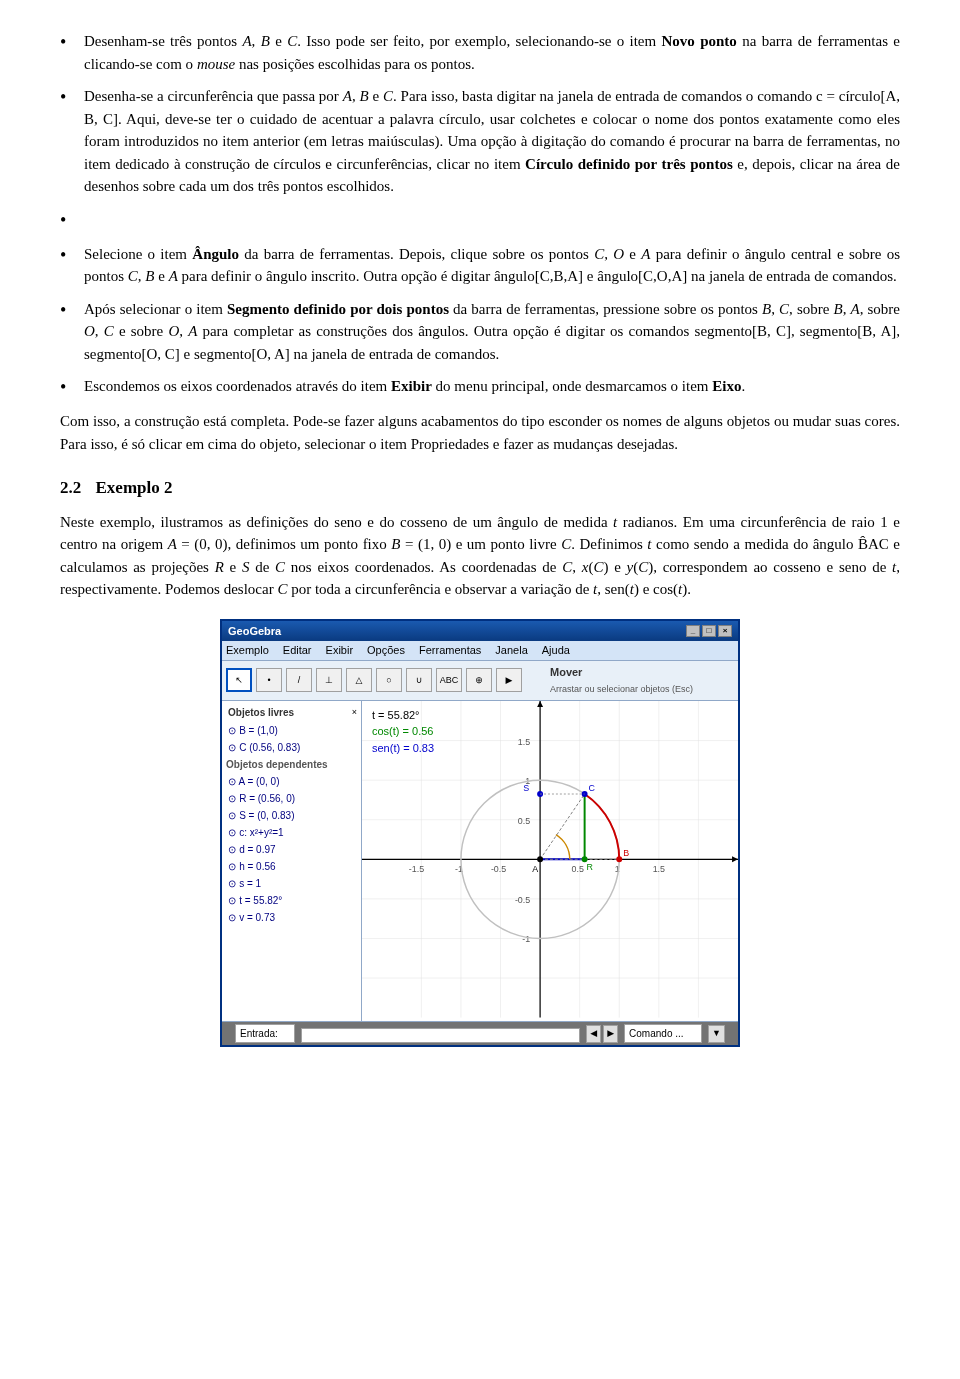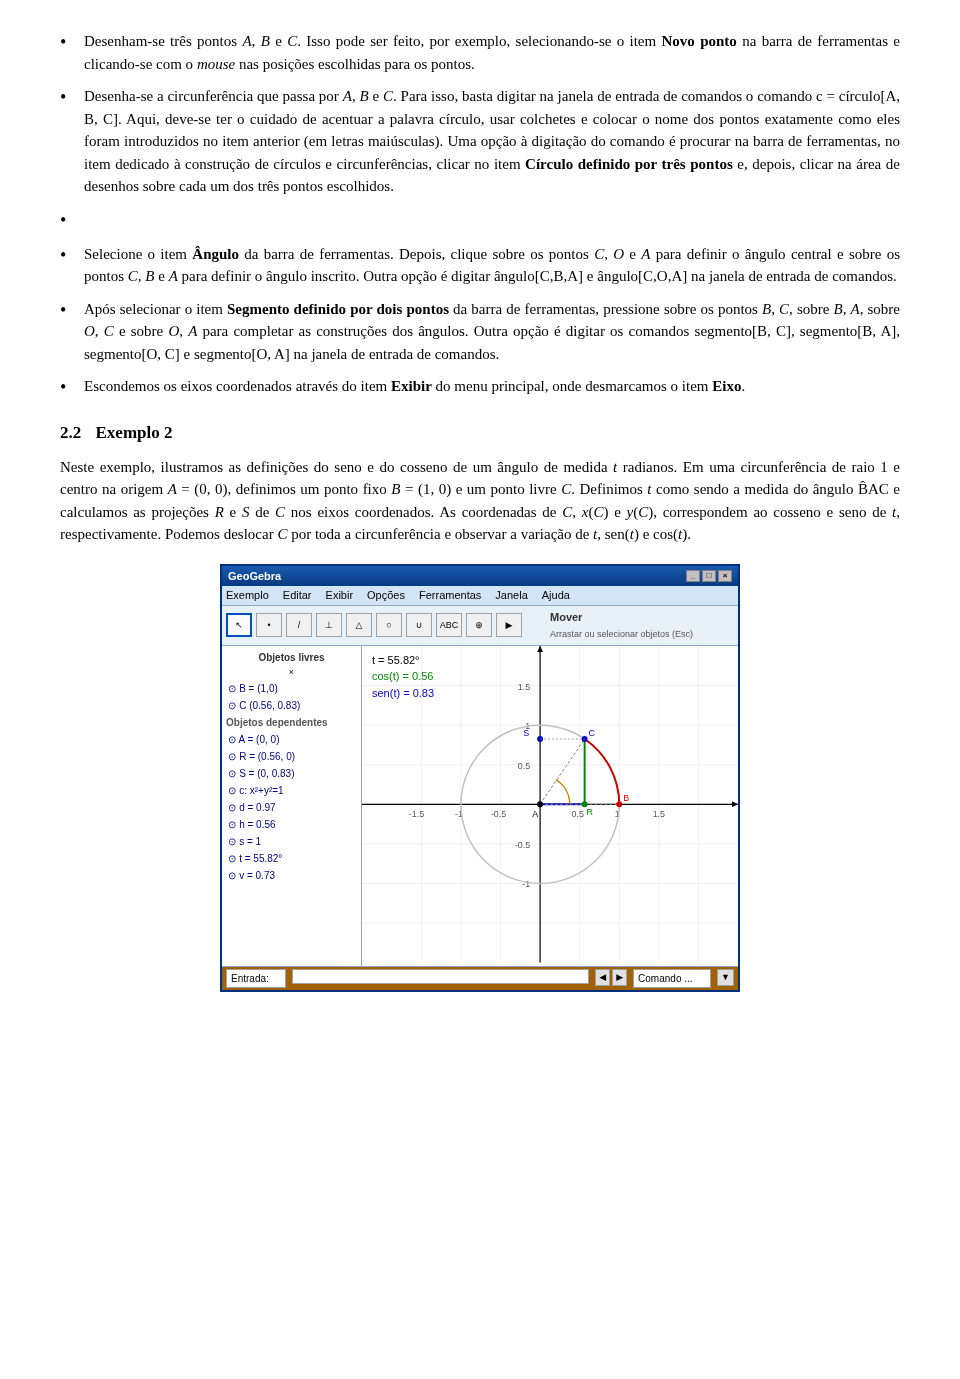--- a/index.html
+++ b/index.html
@@ -182,25 +182,25 @@
       overflow: hidden;
     }
 
     
     .gg-graph {
       position: absolute;
       top: 0; left: 0; right: 0; bottom: 0;
     }
 
     .gg-statusbar {
-      background: #a16207;
+      background: #737373;
       border-top: 1px solid #90a8c8;
-      padding: 2px 4px;
-      display: flex;
-      align-items: flex-start;
+      padding: 2px 13px;
+      display: flex;
+      align-items: flex-end;
       gap: 6px;
       font-size: 10px;
     }
 
     .gg-entrada {
       background: #ffffff;
       border: 1px solid #a0a0a0;
       padding: 1px 4px;
       font-size: 10px;
       width: 60px;
@@ -256,20 +256,21 @@
       </span>
     </li>
     <li>
       <span class="bullet-dot">•</span>
       <span class="bullet-text">
         Escondemos os eixos coordenados através do item <b>Exibir</b> do menu principal, onde desmarcamos o item <b>Eixo</b>.
       </span>
     </li>
   </ul>
 
+  <p class="paragraph">Com isso, a construção está completa. Pode-se fazer alguns acabamentos do tipo esconder os nomes de alguns objetos ou mudar suas cores. Para isso, é só clicar em cima do objeto, selecionar o item Propriedades e fazer as mudanças desejadas.</p>
 
   <div class="section-heading">
     <span class="section-number">2.2</span>
     <span>Exemplo 2</span>
   </div>
 
   <p class="paragraph">
     Neste exemplo, ilustramos as definições do seno e do cosseno de um ângulo de medida <i>t</i> radianos. Em uma circunferência de raio 1 e centro na origem <i>A</i> = (0, 0), definimos um ponto fixo <i>B</i> = (1, 0) e um ponto livre <i>C</i>. Definimos <i>t</i> como sendo a medida do ângulo B̂AC e calculamos as projeções <i>R</i> e <i>S</i> de <i>C</i> nos eixos coordenados. As coordenadas de <i>C</i>, <i>x</i>(<i>C</i>) e <i>y</i>(<i>C</i>), correspondem ao cosseno e seno de <i>t</i>, respectivamente. Podemos deslocar <i>C</i> por toda a circunferência e observar a variação de <i>t</i>, sen(<i>t</i>) e cos(<i>t</i>).
   </p>
 
@@ -308,21 +309,21 @@
         <div class="gg-tool-btn">▶</div>
         <span class="gg-tool-label">
           <b>Mover</b><br>
           <span style="font-size:9px;color:#555;">Arrastar ou selecionar objetos (Esc)</span>
         </span>
       </div>
 
       <div class="gg-body">
 
         <div class="gg-sidebar">
-          <div style="display:flex;align-items:center;justify-content:space-between;padding:1px 2px;flex-direction:column;">
+          <div style="display:flex;align-items:center;justify-content:space-between;padding:1px 2px;">
             <span class="gg-sidebar-header">Objetos livres</span>
             <span style="font-size:9px;cursor:pointer;">×</span>
           </div>
           <div class="gg-sidebar-item">⊙ B = (1,0)</div>
           <div class="gg-sidebar-item">⊙ C (0.56, 0.83)</div>
           <div class="gg-sidebar-section">Objetos dependentes</div>
           <div class="gg-sidebar-item">⊙ A = (0, 0)</div>
           <div class="gg-sidebar-item">⊙ R = (0.56, 0)</div>
           <div class="gg-sidebar-item">⊙ S = (0, 0.83)</div>
           <div class="gg-sidebar-item">⊙ c: x²+y²=1</div>

